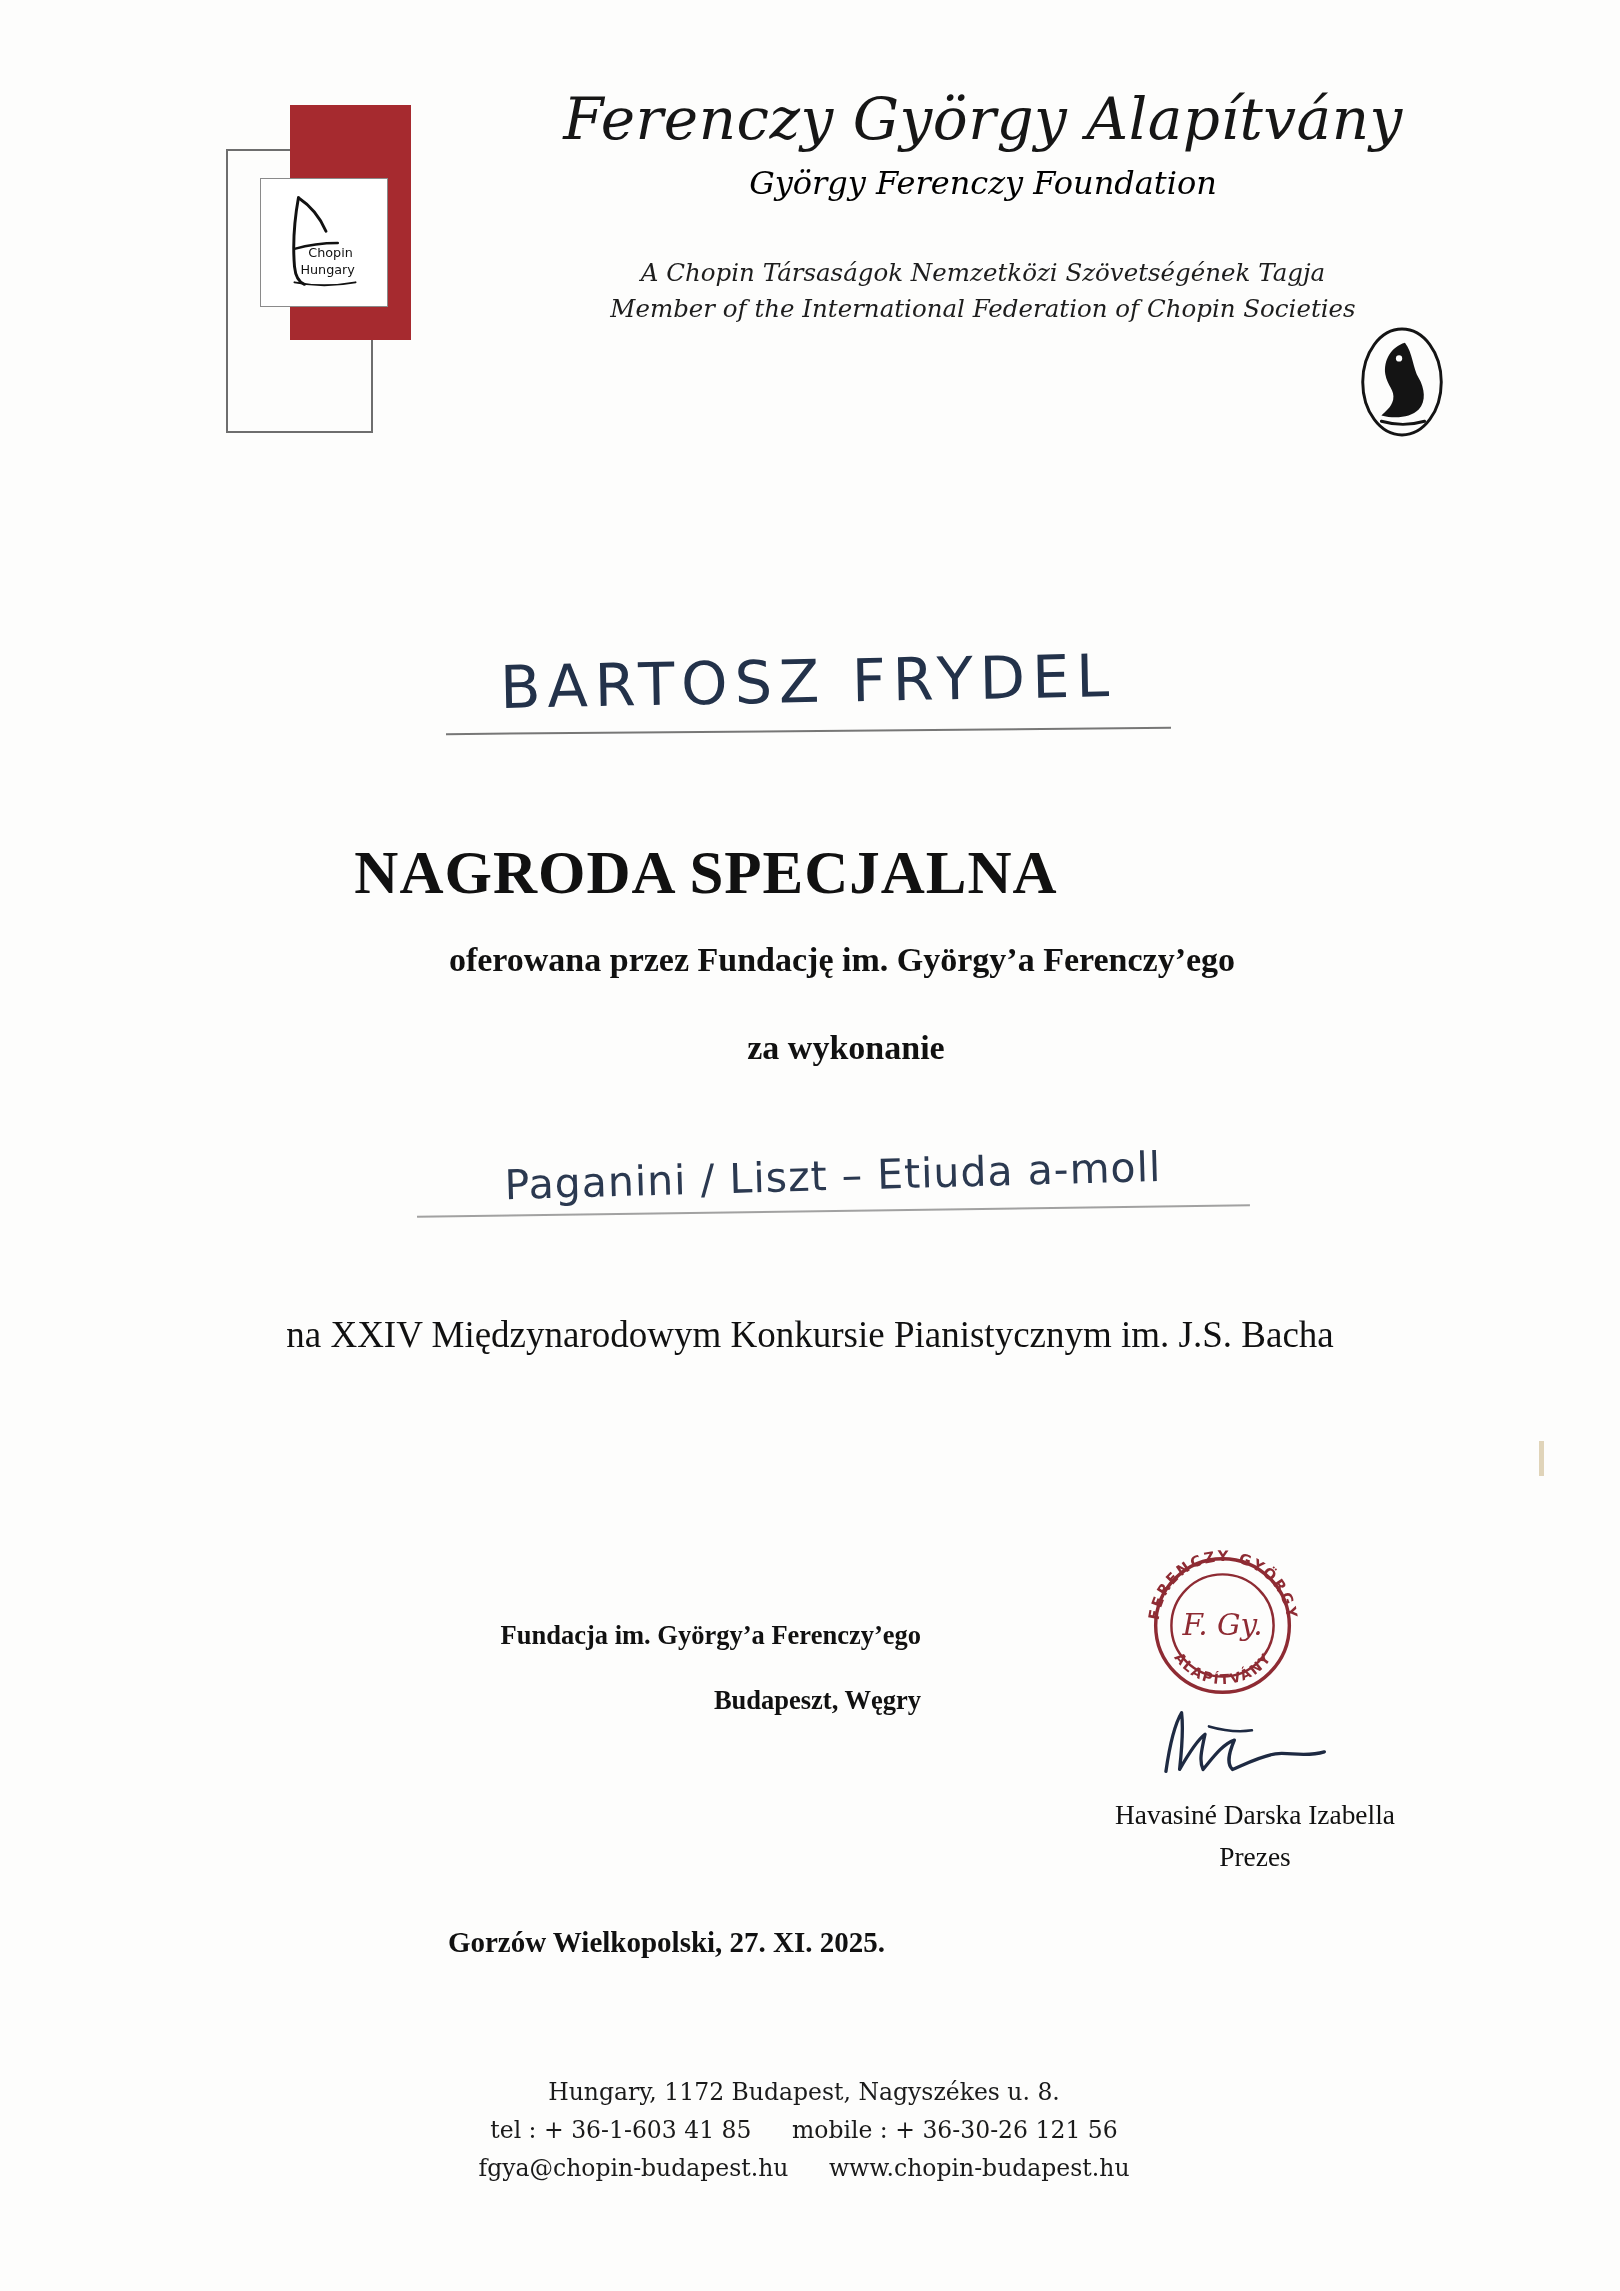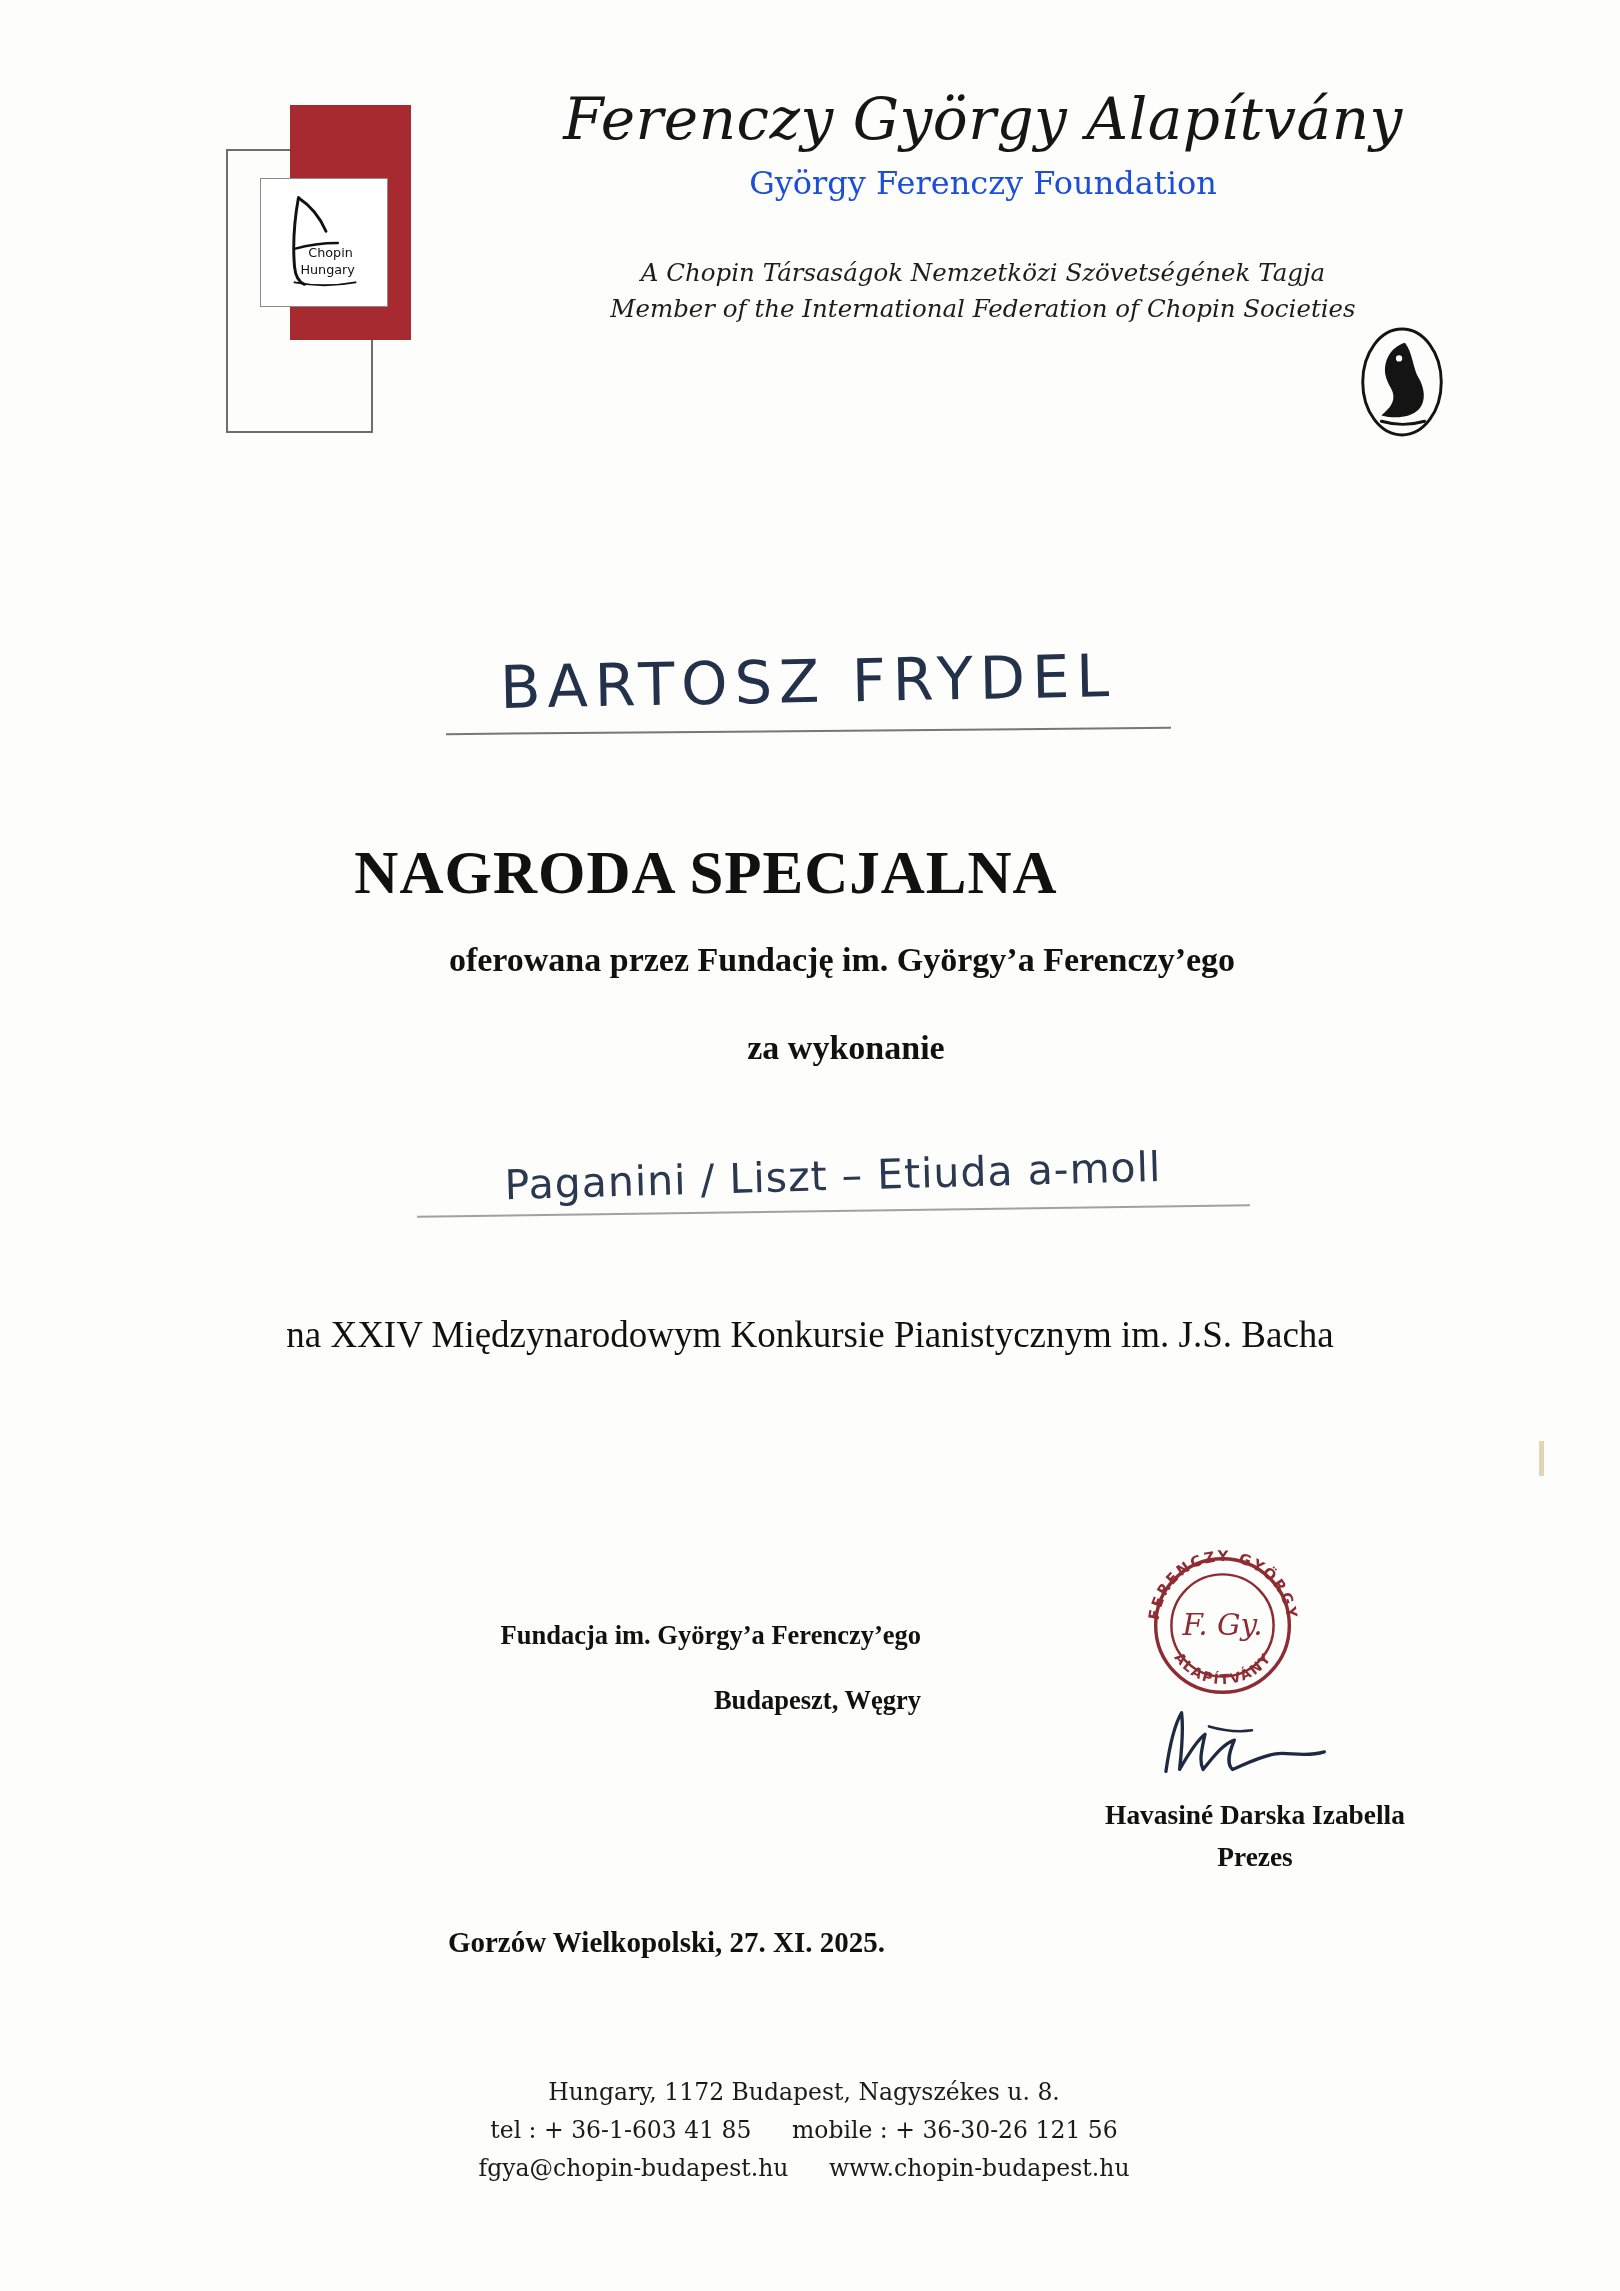--- a/index.html
+++ b/index.html
@@ -87,22 +87,23 @@
     font-family: "DejaVu Serif", serif;
     font-style: italic;
     font-size: 58px;
     letter-spacing: 0.5px;
     color: #161616;
     line-height: 1.08;
     white-space: nowrap;
   }
   .foundation-en {
     font-family: "DejaVu Serif", serif;
+    font-style: italic;
     font-size: 32px;
-    color: #1d4ed8;
+    color: #000000;
     margin-top: 13.7px;
   }
   .member-line1, .member-line2 {
     font-family: "DejaVu Serif", serif;
     font-style: italic;
     font-size: 24.5px;
     color: #1d1d1d;
     line-height: 1.45;
   }
   .member-line1 { margin-top: 53px; }
@@ -251,21 +252,21 @@
   }
   .signature-scribble svg { display: block; }
 
   .signer {
     position: absolute;
     left: 1000px;
     top: 1794px;
     width: 510px;
     text-align: center;
     font-family: "Liberation Serif", serif;
-    font-weight: bold;
+    font-weight: normal;
     font-size: 27.4px;
     line-height: 1.55;
     color: #111;
   }
 
   .place-date {
     position: absolute;
     left: 294px;
     top: 1926px;
     width: 745px;

